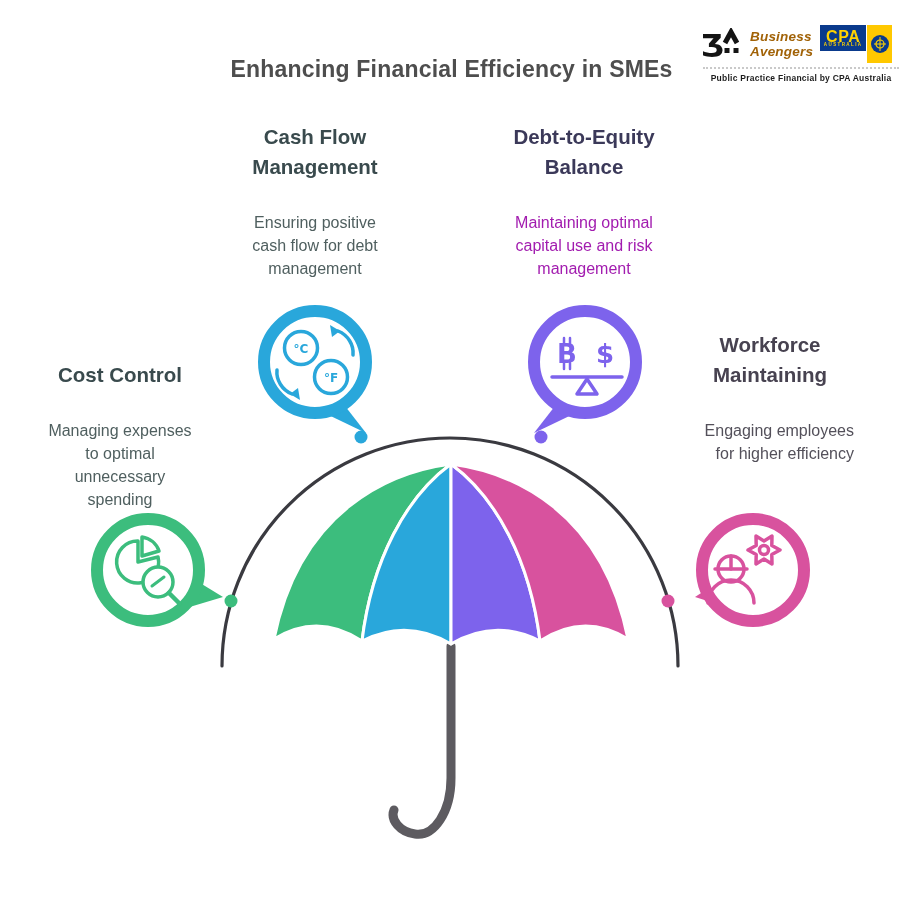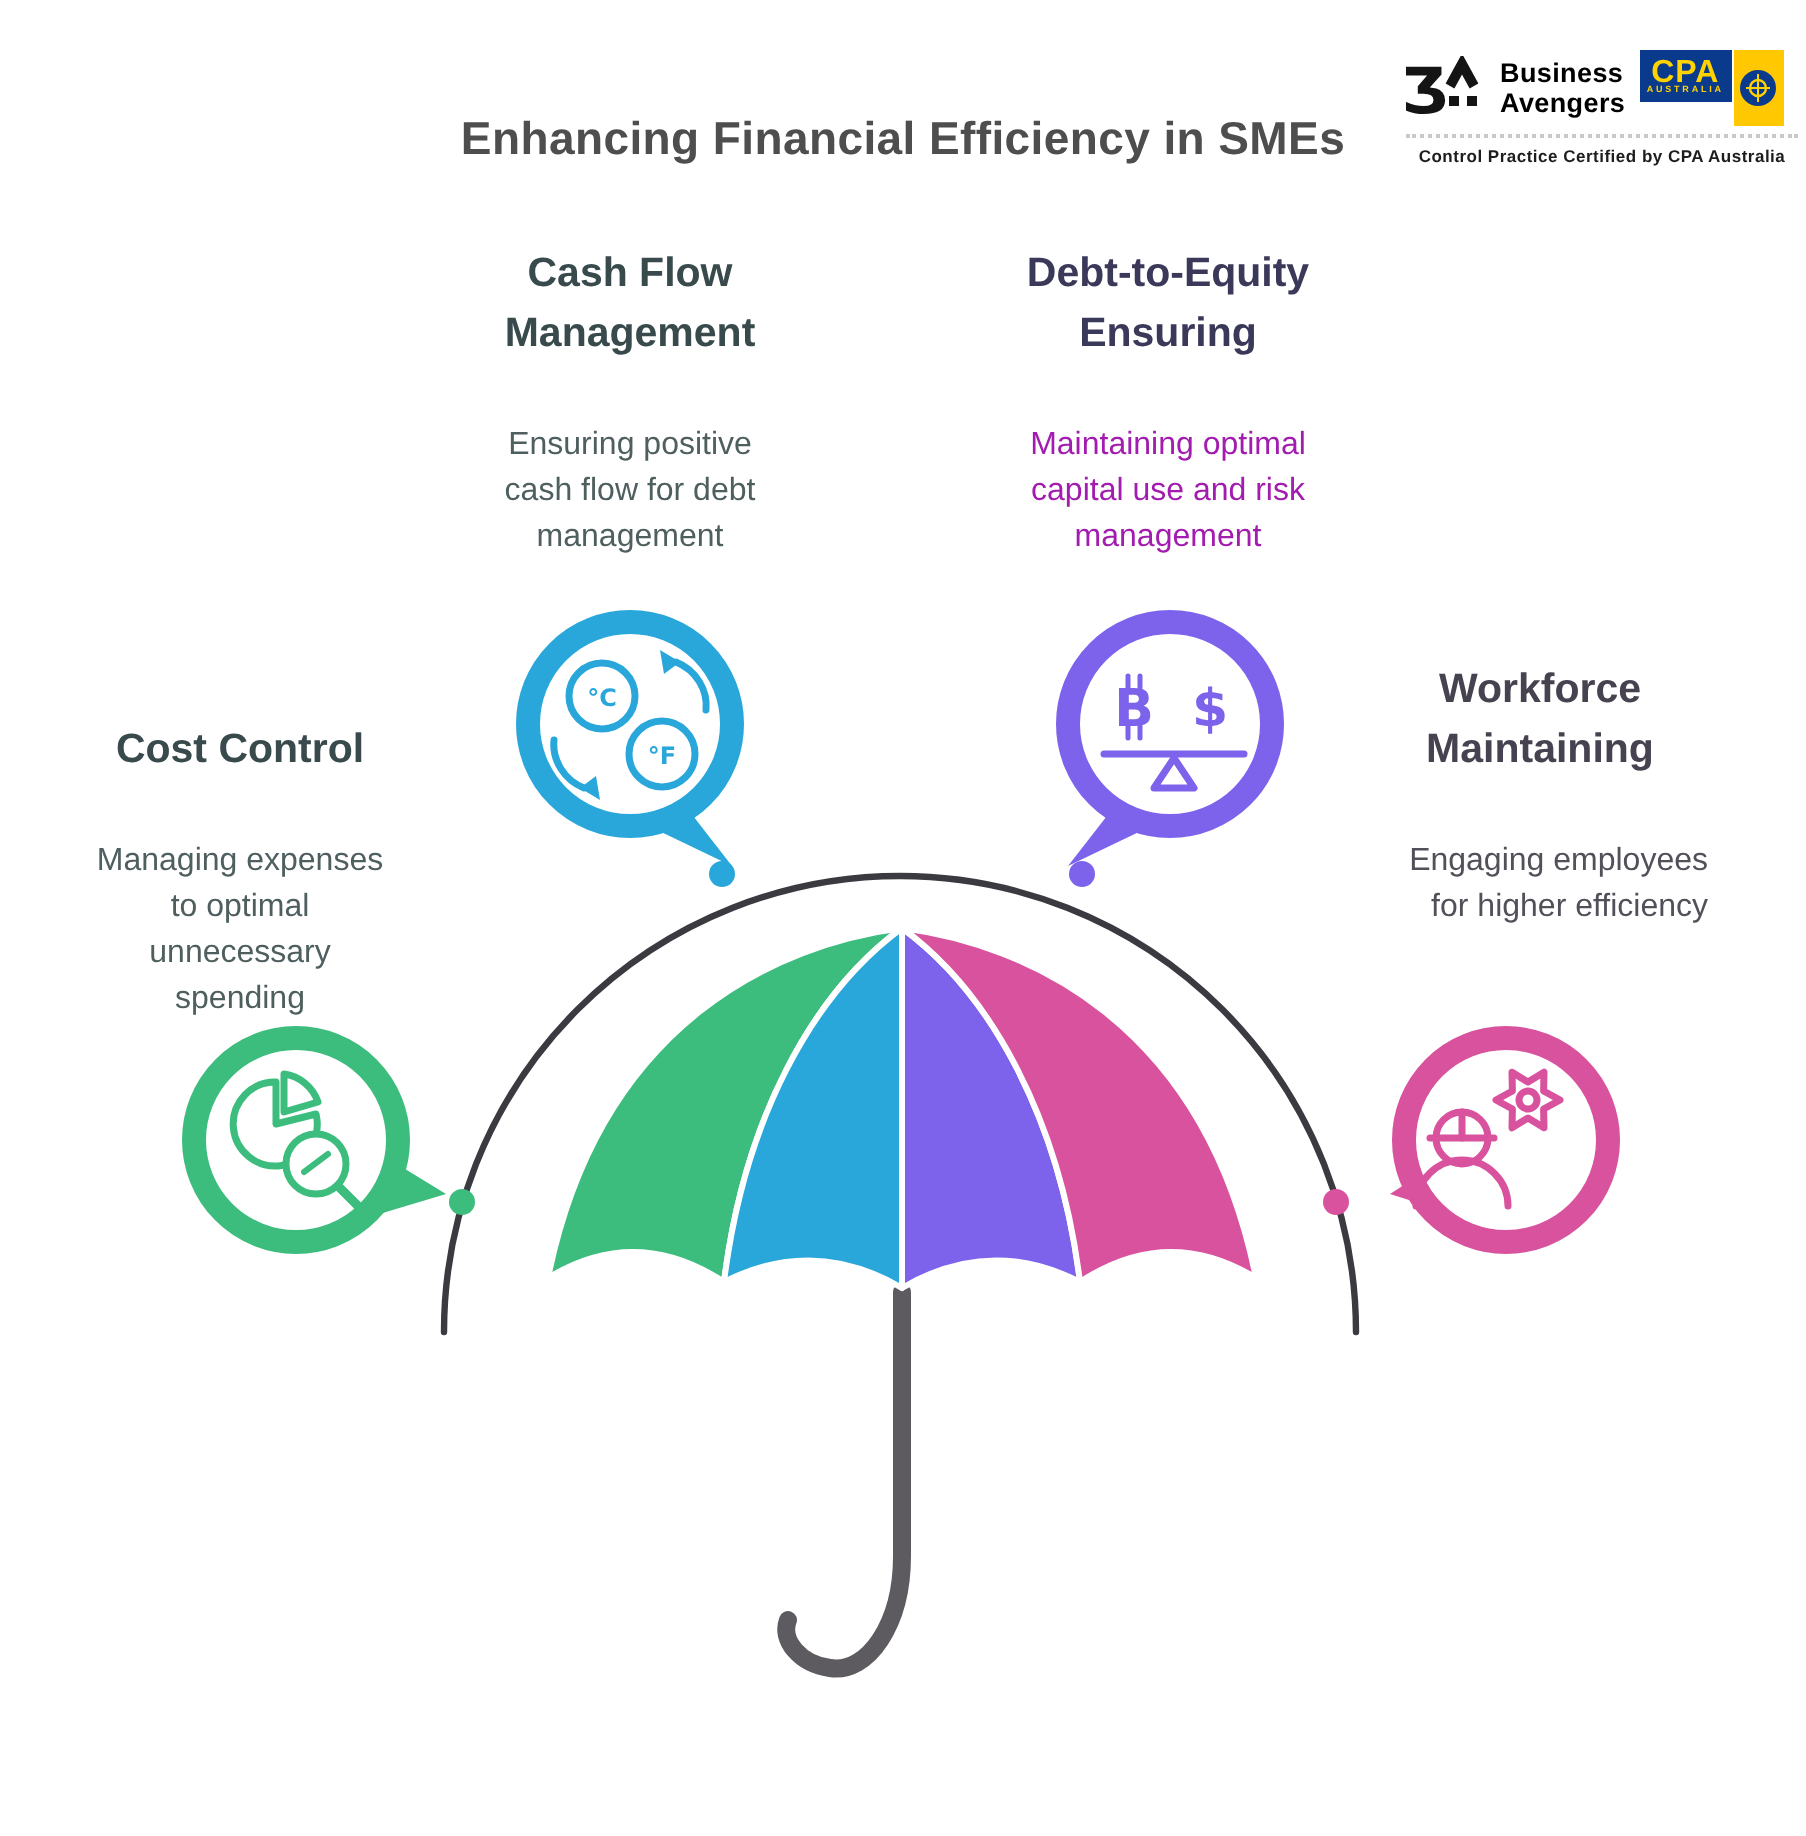--- a/index.html
+++ b/index.html
@@ -9,21 +9,21 @@
   }
   .abs{position:absolute;}
   
   .page-title{
     left:0;right:0;top:56px;text-align:center;
     font-size:23px;font-weight:bold;color:#4e4e4e;letter-spacing:.2px;
   }
   
   .brand{left:703px;top:25px;width:196px;}
   .brand-row{display:flex;align-items:center;gap:7px;}
-  .brand-name{font-size:13.5px;font-weight:bold;color:#000000;line-height:15px;letter-spacing:.2px;}
+  .brand-name{font-size:13.5px;font-weight:bold;color:#a16207;line-height:15px;letter-spacing:.2px;font-style:italic;}
   .cpa-badge{display:flex;height:38px;}
   .cpa-blue{width:46px;height:26px;background:#0a3a8c;position:relative;margin-right:1px;}
   .cpa-acronym{position:absolute;left:0;right:0;top:3px;text-align:center;color:#ffd200;font-weight:bold;font-size:16px;letter-spacing:.5px;}
   .cpa-region{position:absolute;left:0;right:0;bottom:4px;text-align:center;color:#ffd200;font-size:4.5px;letter-spacing:1.4px;font-weight:bold;}
   .cpa-yellow{width:25px;height:38px;background:#ffc800;display:flex;align-items:center;justify-content:center;}
   .brand-divider{margin-top:4px;border-top:2px dotted #c9c9c9;width:100%;}
   .brand-cert{margin-top:4px;text-align:center;font-size:8.5px;font-weight:600;color:#1d1d1d;letter-spacing:.25px;}
   
   .topic{width:200px;text-align:center;}
   .topic-title{font-size:20.5px;font-weight:bold;line-height:30px;}
@@ -65,30 +65,30 @@
         <div class="cpa-yellow">
           <svg width="20" height="20" viewBox="0 0 20 20">
             <circle cx="10" cy="10" r="9" fill="#0a3a8c"></circle>
             <circle cx="10" cy="10" r="4" fill="none" stroke="#ffd200" stroke-width="1.2"></circle>
             <path d="M10,3 V17 M4,10 H16" stroke="#ffd200" stroke-width="1"></path>
           </svg>
         </div>
       </div>
     </div>
     <div class="brand-divider"></div>
-    <div class="brand-cert">Control Practice Certified by CPA Australia</div>
+    <div class="brand-cert">Public Practice Financial by CPA Australia</div>
   </div>
 
   <div class="abs topic t-cash">
     <div class="topic-title" style="color: rgb(57, 74, 77);">Cash Flow Management</div>
     <div class="topic-body" style="color: rgb(79, 95, 95);">Ensuring positive cash flow for debt management</div>
   </div>
 
   <div class="abs topic t-debt">
-    <div class="topic-title" style="color: rgb(59, 57, 89);">Debt-to-Equity Ensuring</div>
+    <div class="topic-title" style="color: rgb(59, 57, 89);">Debt-to-Equity Balance</div>
     <div class="topic-body" style="color: #a21caf;">Maintaining optimal capital use and risk management</div>
   </div>
 
   <div class="abs topic t-cost">
     <div class="topic-title" style="color: rgb(57, 74, 77);">Cost Control</div>
     <div class="topic-body" style="color: rgb(79, 95, 95);">Managing expenses to optimal unnecessary spending</div>
   </div>
 
   <div class="abs topic t-work">
     <div class="topic-title" style="color: rgb(71, 66, 80);">Workforce Maintaining</div>

